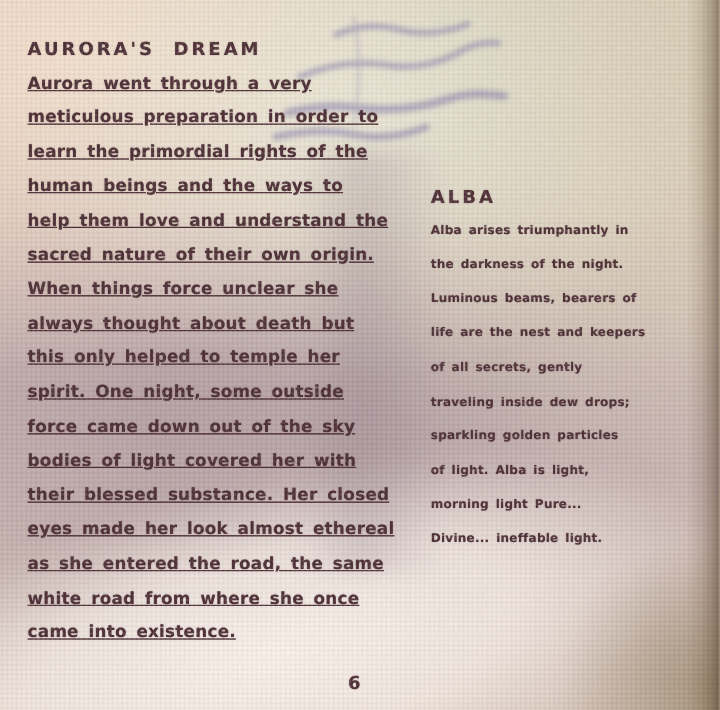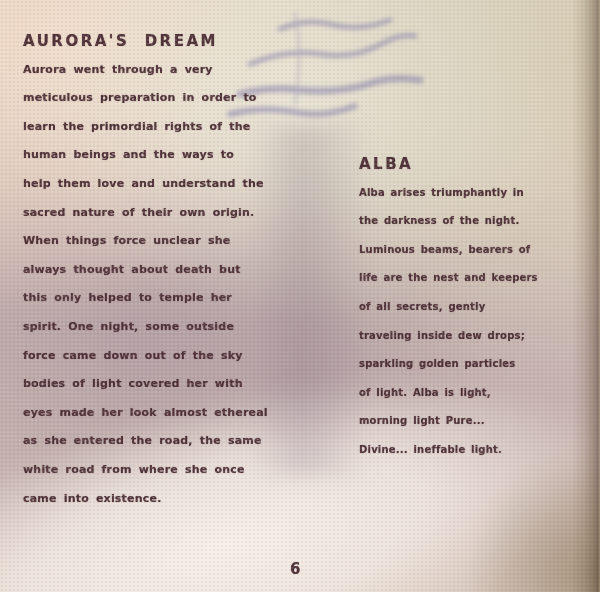--- a/index.html
+++ b/index.html
@@ -45,21 +45,21 @@
     background:linear-gradient(to right, rgba(109,86,62,0) 0%, rgba(109,86,62,0.18) 45%, rgba(93,70,48,0.40) 80%, rgba(60,42,28,0.45) 92%, rgba(150,128,100,0.60) 100%);
   }
   .col{position:absolute;z-index:20;color:var(--ink,#4e3037);font-weight:bold;}
   .col-left{left:23px;top:27px;width:330px;}
   .col-right{left:359px;top:150px;width:245px;}
   .heading,.line{
     white-space:pre;line-height:28.6px;
     text-shadow:0 0 1px rgba(78,48,56,0.55);
   }
   .heading{font-size:15px;letter-spacing:2.5px;}
-  .col-left .line{font-size:11px;letter-spacing:.2px;word-spacing:3px;}
+  .col-left .line{font-size:14px;letter-spacing:.2px;word-spacing:3px;text-decoration:underline;}
   .col-right .line{font-size:10px;letter-spacing:.2px;word-spacing:2px;}
   .page-number{
     position:absolute;left:290px;top:560px;z-index:20;
     color:var(--ink,#4e3037);font-size:15px;font-weight:bold;
     text-shadow:0 0 1px rgba(78,48,56,0.55);
   }
 </style>
 </head>
 <body>
 
@@ -87,20 +87,21 @@
         <div class="line">learn the primordial rights of the</div>
         <div class="line">human beings and the ways to</div>
         <div class="line">help them love and understand the</div>
         <div class="line">sacred nature of their own origin.</div>
         <div class="line">When things force unclear she</div>
         <div class="line">always thought about death but</div>
         <div class="line">this only helped to temple her</div>
         <div class="line">spirit. One night, some outside</div>
         <div class="line">force came down out of the sky</div>
         <div class="line">bodies of light covered her with</div>
+        <div class="line">their blessed substance. Her closed</div>
         <div class="line">eyes made her look almost ethereal</div>
         <div class="line">as she entered the road, the same</div>
         <div class="line">white road from where she once</div>
         <div class="line">came into existence.</div>
       </div>
   </section>
 
   <section class="col col-right">
     <div class="heading">ALBA</div>
     <div class="body">

